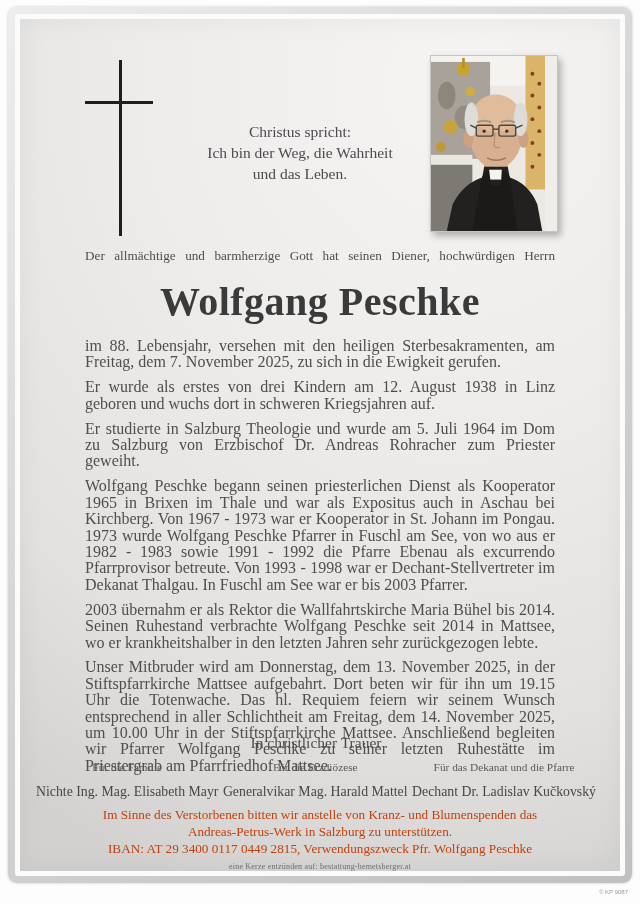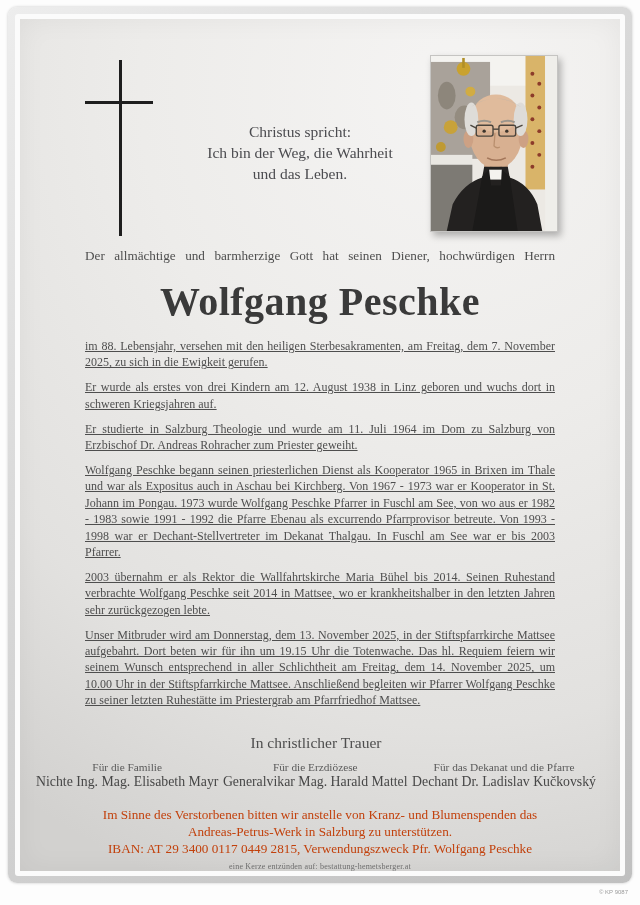--- a/index.html
+++ b/index.html
@@ -34,29 +34,29 @@
     position:absolute; left:430px; top:55px; width:128px; height:177px;
     background:#fafaf9; border:1px solid #c5c4c2; box-shadow:3px 4px 7px rgba(0,0,0,.28);
     box-sizing:border-box;
   }
   .photo svg { display:block; width:100%; height:100%; }
   
   .main { position:absolute; left:85px; top:247px; width:470px; color:#4e4e4e; }
   .intro { font-size:13.2px; line-height:17px; margin:0; text-align:justify; text-align-last:justify; }
   .name  { font-size:40px; font-weight:bold; color:#3a3a3a; text-align:center;
            margin:16px 0 14px; line-height:44px; letter-spacing:.5px; }
-  .body-p { font-size:12px; line-height:16.4px; text-align:justify; margin:0 0 8.5px;text-decoration:underline; }
+  .body-p { font-size:16px; line-height:16.4px; text-align:justify; margin:0 0 8.5px; }
   .body-p:last-child { margin-bottom:16px; }
   
   .mourning { position:absolute; left:36px; top:734px; width:560px; color:#4e4e4e; }
   .mourning-heading { font-size:15.5px; text-align:center; margin:0 0 9px; }
   .sig-row { display:flex; justify-content:space-between; }
   .sig-col { text-align:center; }
   .sig-role { display:block; font-size:11.3px; color:#5a5a5a; }
-  .sig-name { display:block; font-size:13.8px; margin-top:1px; color:#474747; }
+  .sig-name { display:block; font-size:13.8px; margin-top:11px; color:#474747; }
   
   .donation { position:absolute; left:60px; top:806px; width:520px; text-align:center;
               font-size:13.2px; line-height:17px; color:#c2410c; }
   
   .candle { position:absolute; left:0; top:862px; width:640px; text-align:center;
             font-size:8px; color:#6d6d6d; letter-spacing:.2px; }
   .print-code { position:absolute; right:12px; top:889px; font-size:6px; color:#9b9b9b;
                 font-family:"Liberation Sans", sans-serif; }
 </style>
 </head>
@@ -142,21 +142,21 @@
       <rect x="59" y="115" width="13" height="10" fill="#f4f3ef"></rect>
       <path d="M42,177 L52,122 L59,115 L61,131 L71,131 L72,115 L80,122 L88,177 Z" fill="#1b1a19"></path>
     </svg>
   </div>
 
   <div class="main">
     <p class="intro">Der allmächtige und barmherzige Gott hat seinen Diener, hochwürdigen Herrn</p>
     <h1 class="name">Wolfgang Peschke</h1>
     <p class="body-p">im 88. Lebensjahr, versehen mit den heiligen Sterbesakramenten, am Freitag, dem 7. November 2025, zu sich in die Ewigkeit gerufen.</p>
     <p class="body-p">Er wurde als erstes von drei Kindern am 12. August 1938 in Linz geboren und wuchs dort in schweren Kriegsjahren auf.</p>
-    <p class="body-p">Er studierte in Salzburg Theologie und wurde am 11. Juli 1964 im Dom zu Salzburg von Erzbischof Dr. Andreas Rohracher zum Priester geweiht.</p>
+    <p class="body-p">Er studierte in Salzburg Theologie und wurde am 5. Juli 1964 im Dom zu Salzburg von Erzbischof Dr. Andreas Rohracher zum Priester geweiht.</p>
     <p class="body-p">Wolfgang Peschke begann seinen priesterlichen Dienst als Kooperator 1965 in Brixen im Thale und war als Expositus auch in Aschau bei Kirchberg. Von 1967 - 1973 war er Kooperator in St. Johann im Pongau. 1973 wurde Wolfgang Peschke Pfarrer in Fuschl am See, von wo aus er 1982 - 1983 sowie 1991 - 1992 die Pfarre Ebenau als excurrendo Pfarrprovisor betreute. Von 1993 - 1998 war er Dechant-Stellvertreter im Dekanat Thalgau. In Fuschl am See war er bis 2003 Pfarrer.</p>
     <p class="body-p">2003 übernahm er als Rektor die Wallfahrtskirche Maria Bühel bis 2014. Seinen Ruhestand verbrachte Wolfgang Peschke seit 2014 in Mattsee, wo er krankheitshalber in den letzten Jahren sehr zurückgezogen lebte.</p>
     <p class="body-p">Unser Mitbruder wird am Donnerstag, dem 13. November 2025, in der Stiftspfarrkirche Mattsee aufgebahrt. Dort beten wir für ihn um 19.15 Uhr die Totenwache. Das hl. Requiem feiern wir seinem Wunsch entsprechend in aller Schlichtheit am Freitag, dem 14. November 2025, um 10.00 Uhr in der Stiftspfarrkirche Mattsee. Anschließend begleiten wir Pfarrer Wolfgang Peschke zu seiner letzten Ruhestätte im Priestergrab am Pfarrfriedhof Mattsee.</p>
   </div>
 
   <div class="mourning">
     <div class="mourning-heading">In christlicher Trauer</div>
     <div class="sig-row">
       <div class="sig-col">
         <span class="sig-role">Für die Familie</span>

